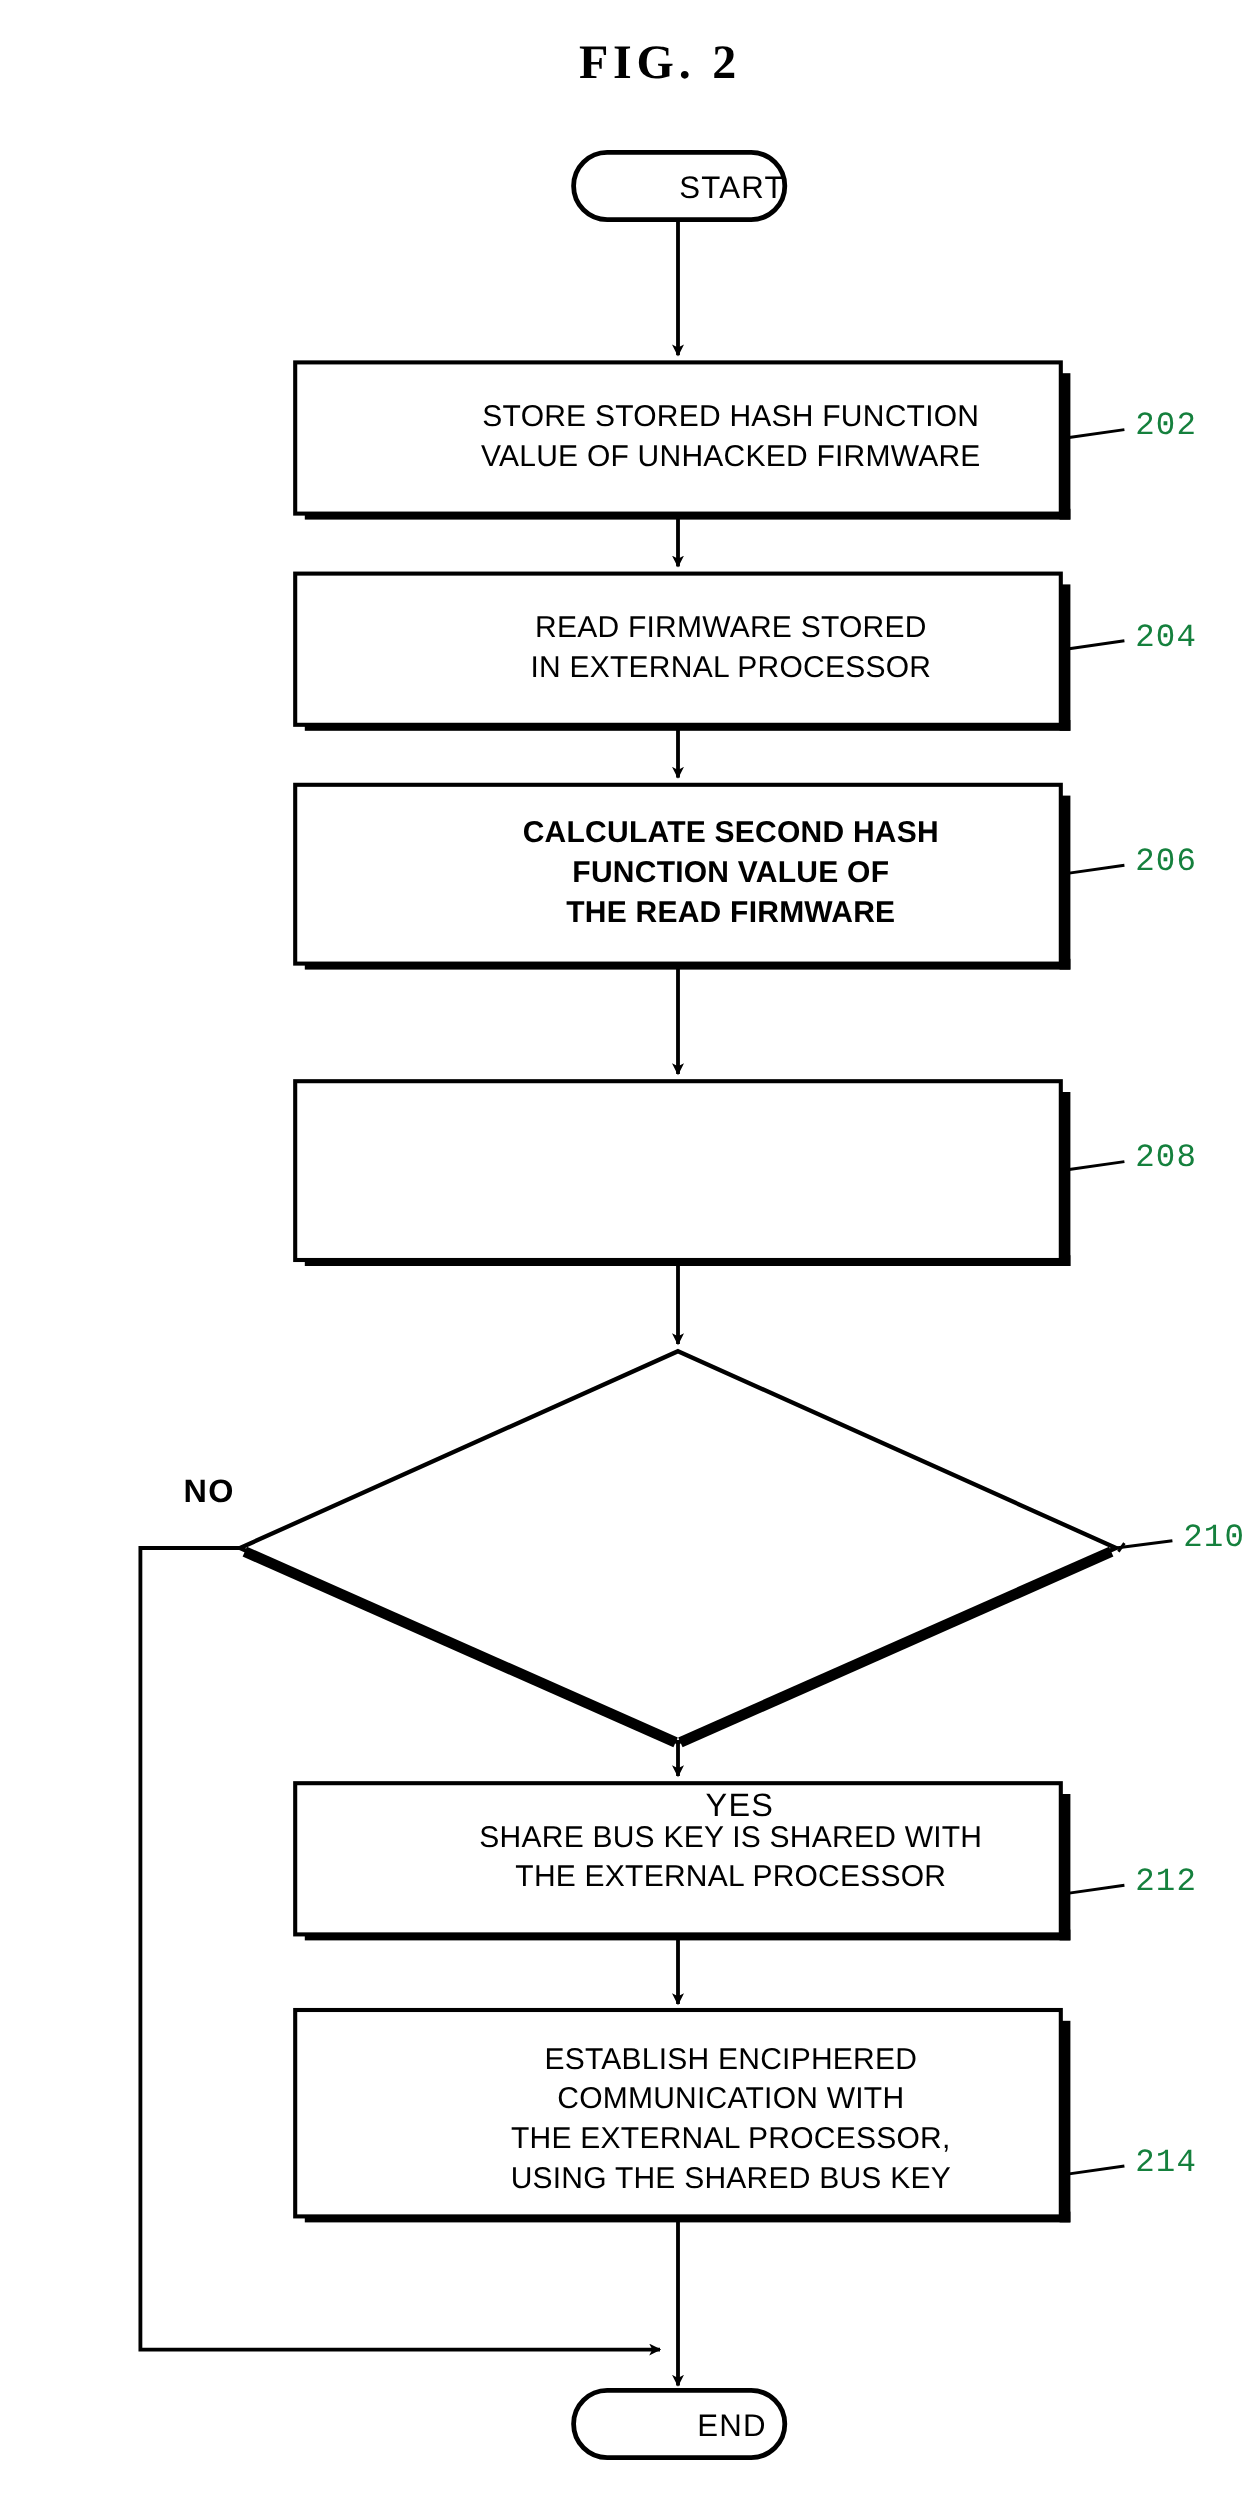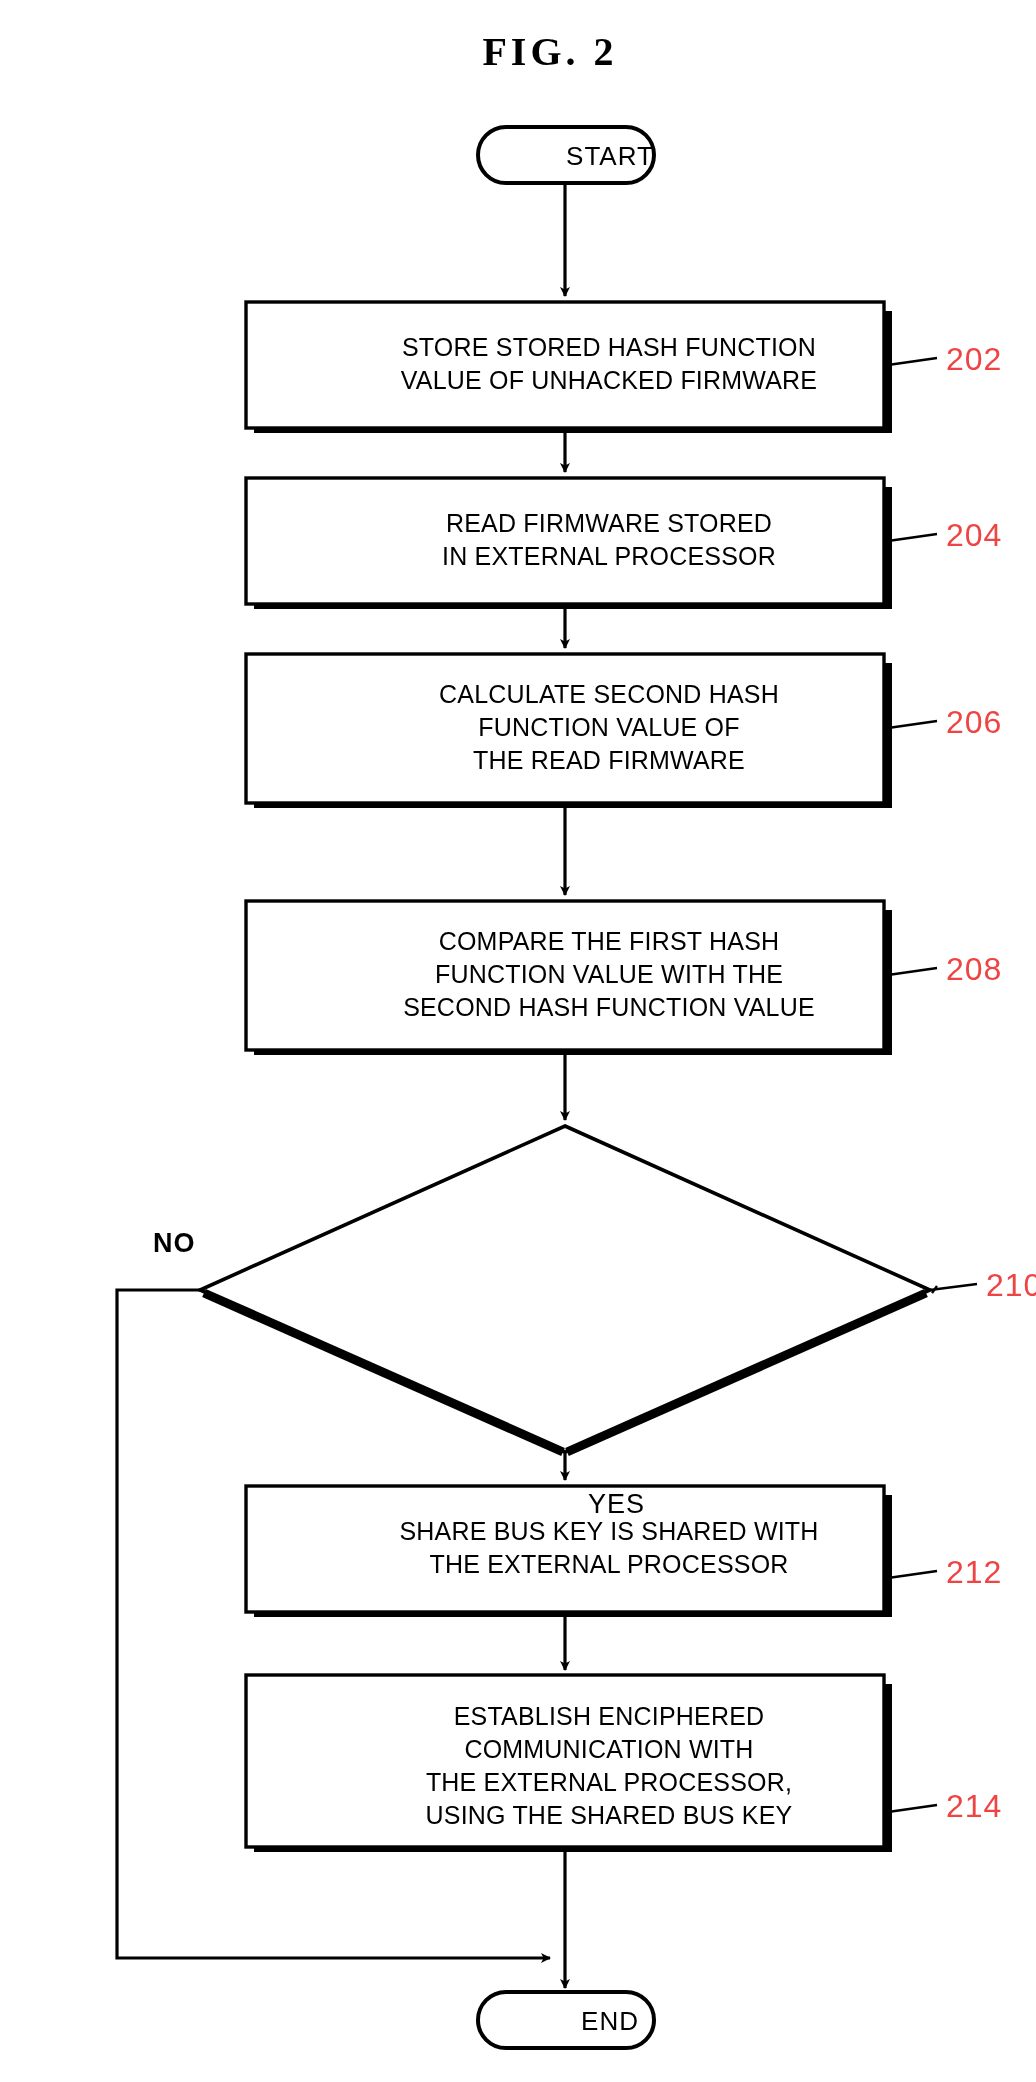--- a/index.html
+++ b/index.html
@@ -51,24 +51,24 @@
     color: #000;
     pointer-events: none;
     padding-left: 44px;
   }
   .terminal-text {
     font-size: 26px;
     letter-spacing: 1px;
   }
   .ref-label {
     position: absolute;
-    font-family: Liberation Sans, sans-serif;
-    font-size: 32px;
+    font-family: Liberation Mono, monospace;
+    font-size: 27px;
     letter-spacing: 1px;
-    color: #ef4444;
+    color: #15803d;
   }
   .branch-label {
     position: absolute;
     font-family: "Liberation Sans", sans-serif;
     font-size: 27px;
     letter-spacing: 1px;
     color: #000;
   }
 </style>
 </head>
@@ -166,27 +166,24 @@
   </svg>
 
   <div class="node-text terminal-text" style="left:446px; top:140px; width:176px;">START</div>
 
   <div class="node-text" style="left:224px; top:331px; width:618px;">STORE STORED HASH FUNCTION
 VALUE OF UNHACKED FIRMWARE</div>
 
   <div class="node-text" style="left:224px; top:507px; width:618px;">READ FIRMWARE STORED
 IN EXTERNAL PROCESSOR</div>
 
-  <div class="node-text" style="left:224px; top:678px; width:618px;">CALCULATE SECOND HASH
+  <div class="node-text" style="left:224px; top:678px; width:618px;font-weight:bold;">CALCULATE SECOND HASH
 FUNCTION VALUE OF
 THE READ FIRMWARE</div>
 
-  <div class="node-text" style="left:224px; top:925px; width:618px;">COMPARE THE FIRST HASH
-FUNCTION VALUE WITH THE
-SECOND HASH FUNCTION VALUE</div>
 
 
   <div class="node-text" style="left:224px; top:1515px; width:618px;text-align:center;">SHARE BUS KEY IS SHARED WITH
 THE EXTERNAL PROCESSOR</div>
 
   <div class="node-text" style="left:224px; top:1700px; width:618px;">ESTABLISH ENCIPHERED
 COMMUNICATION WITH
 THE EXTERNAL PROCESSOR,
 USING THE SHARED BUS KEY</div>
 

